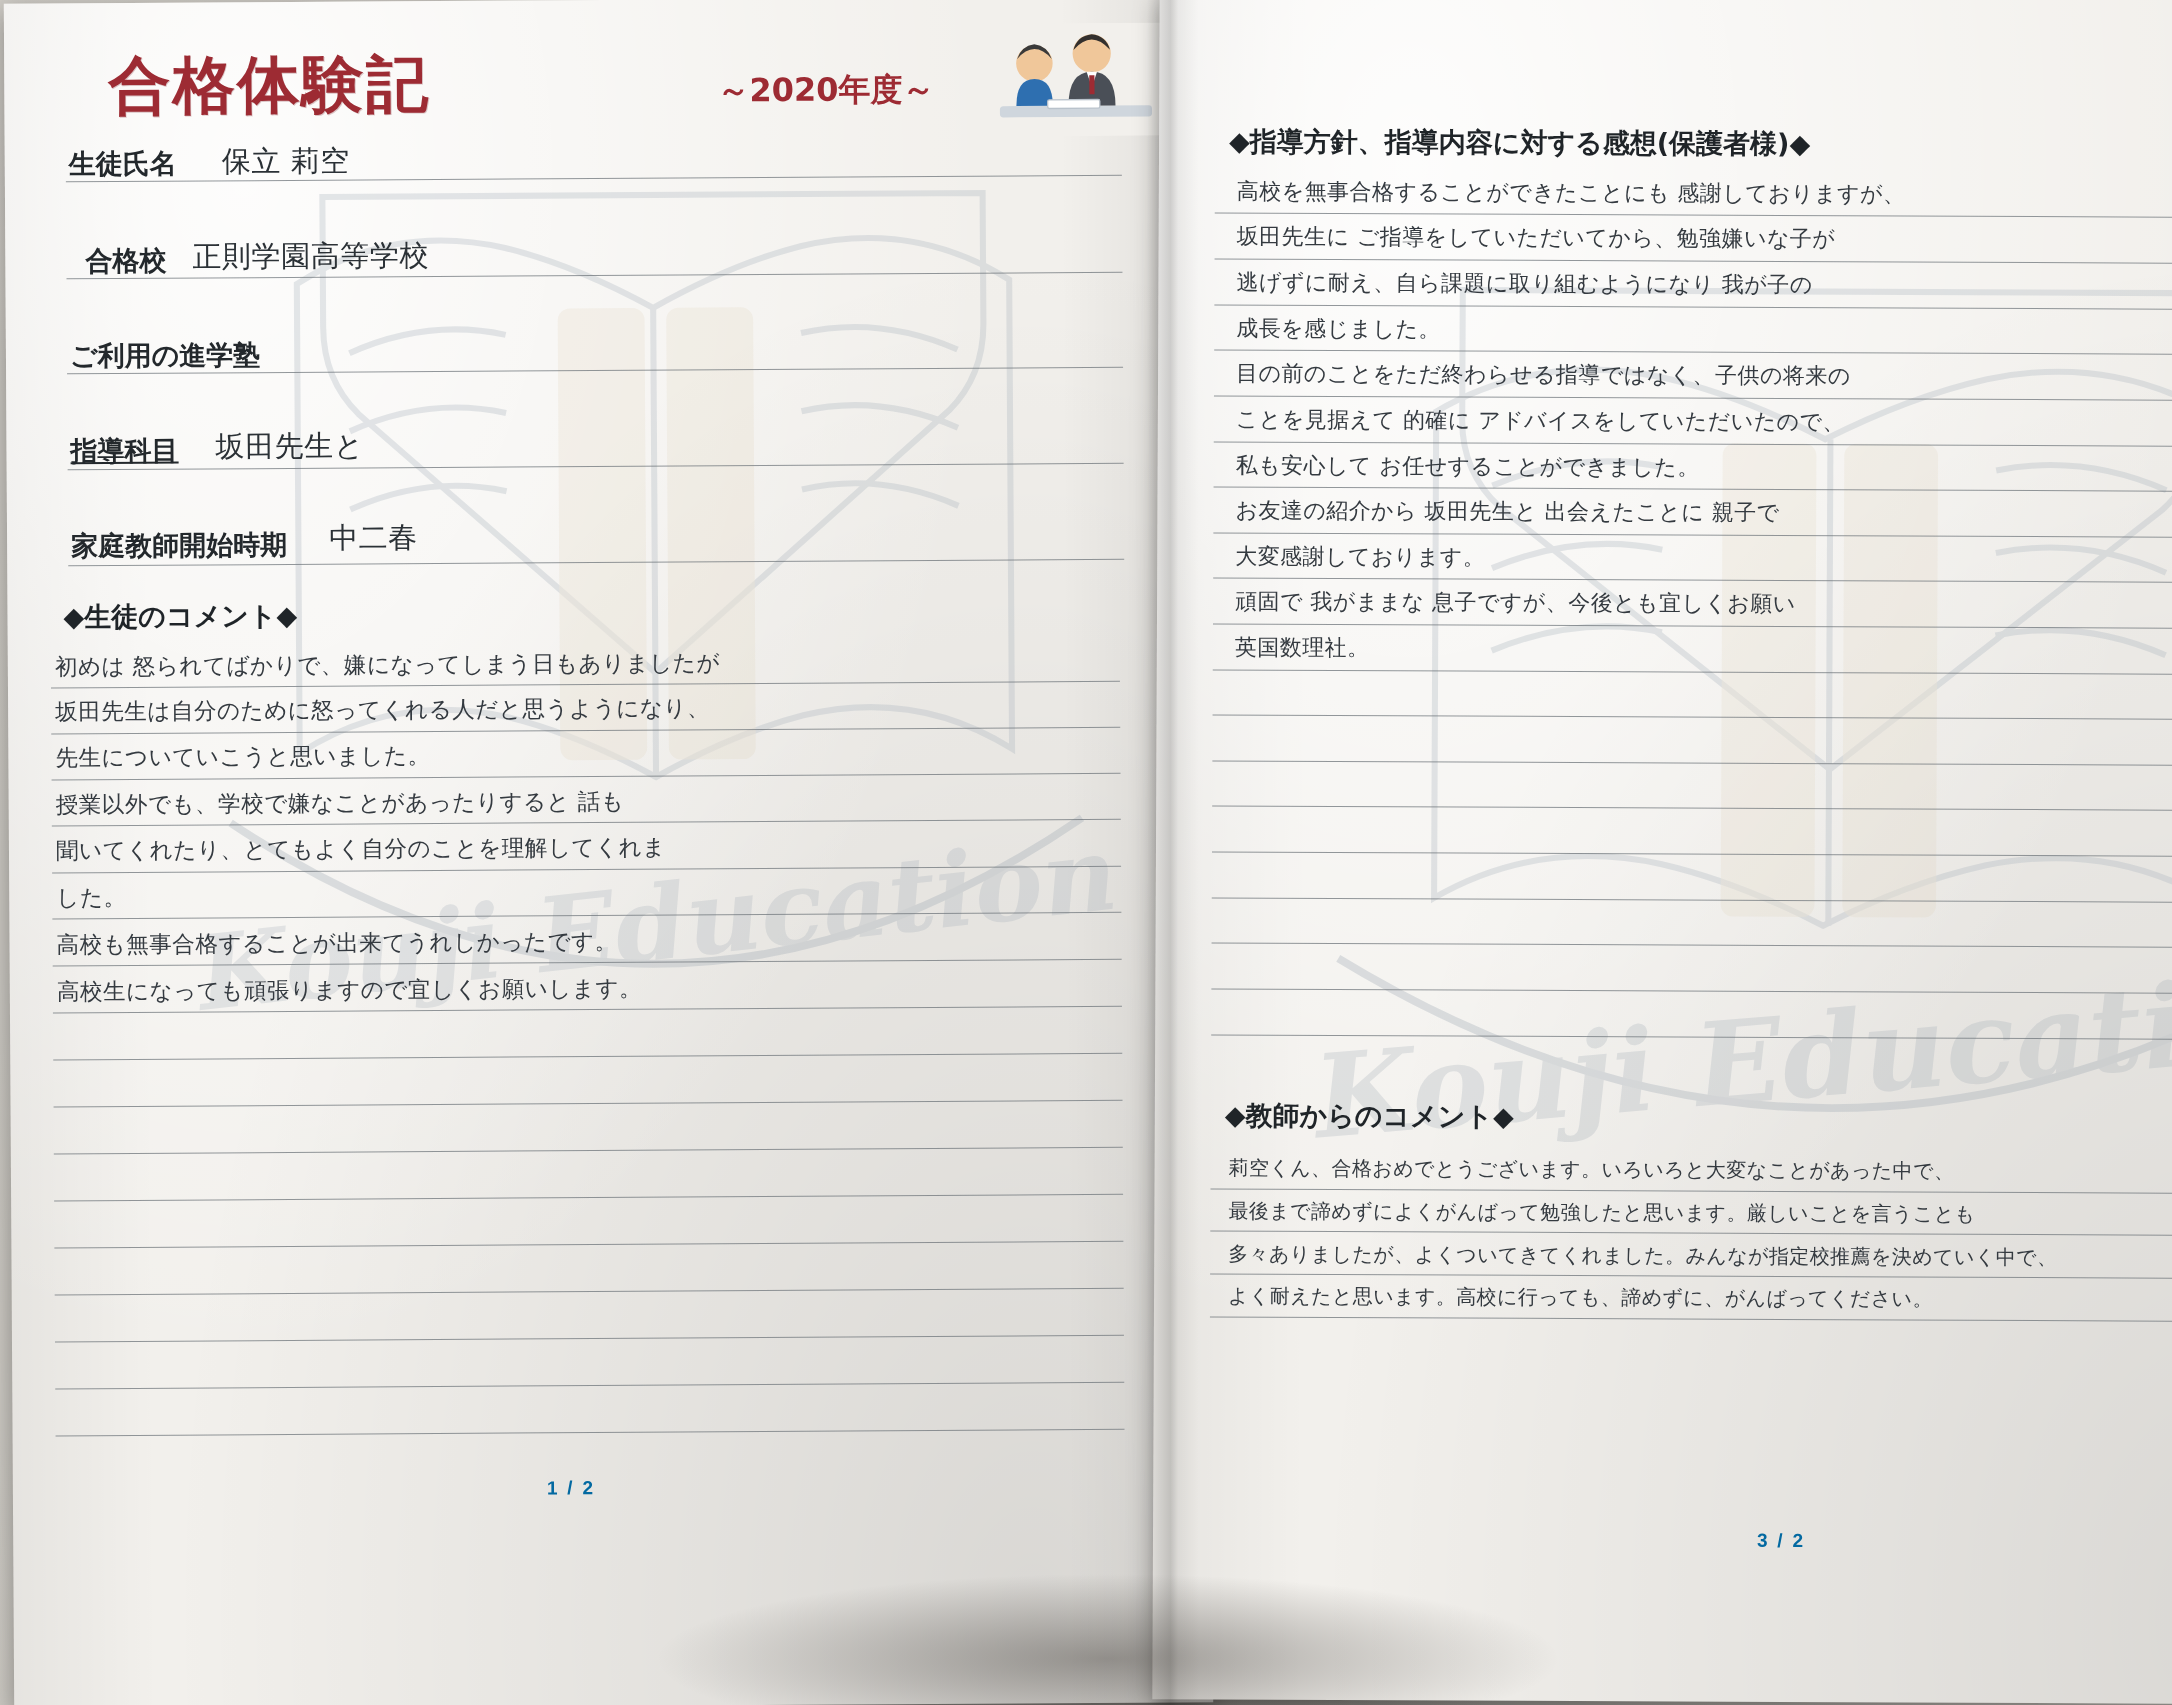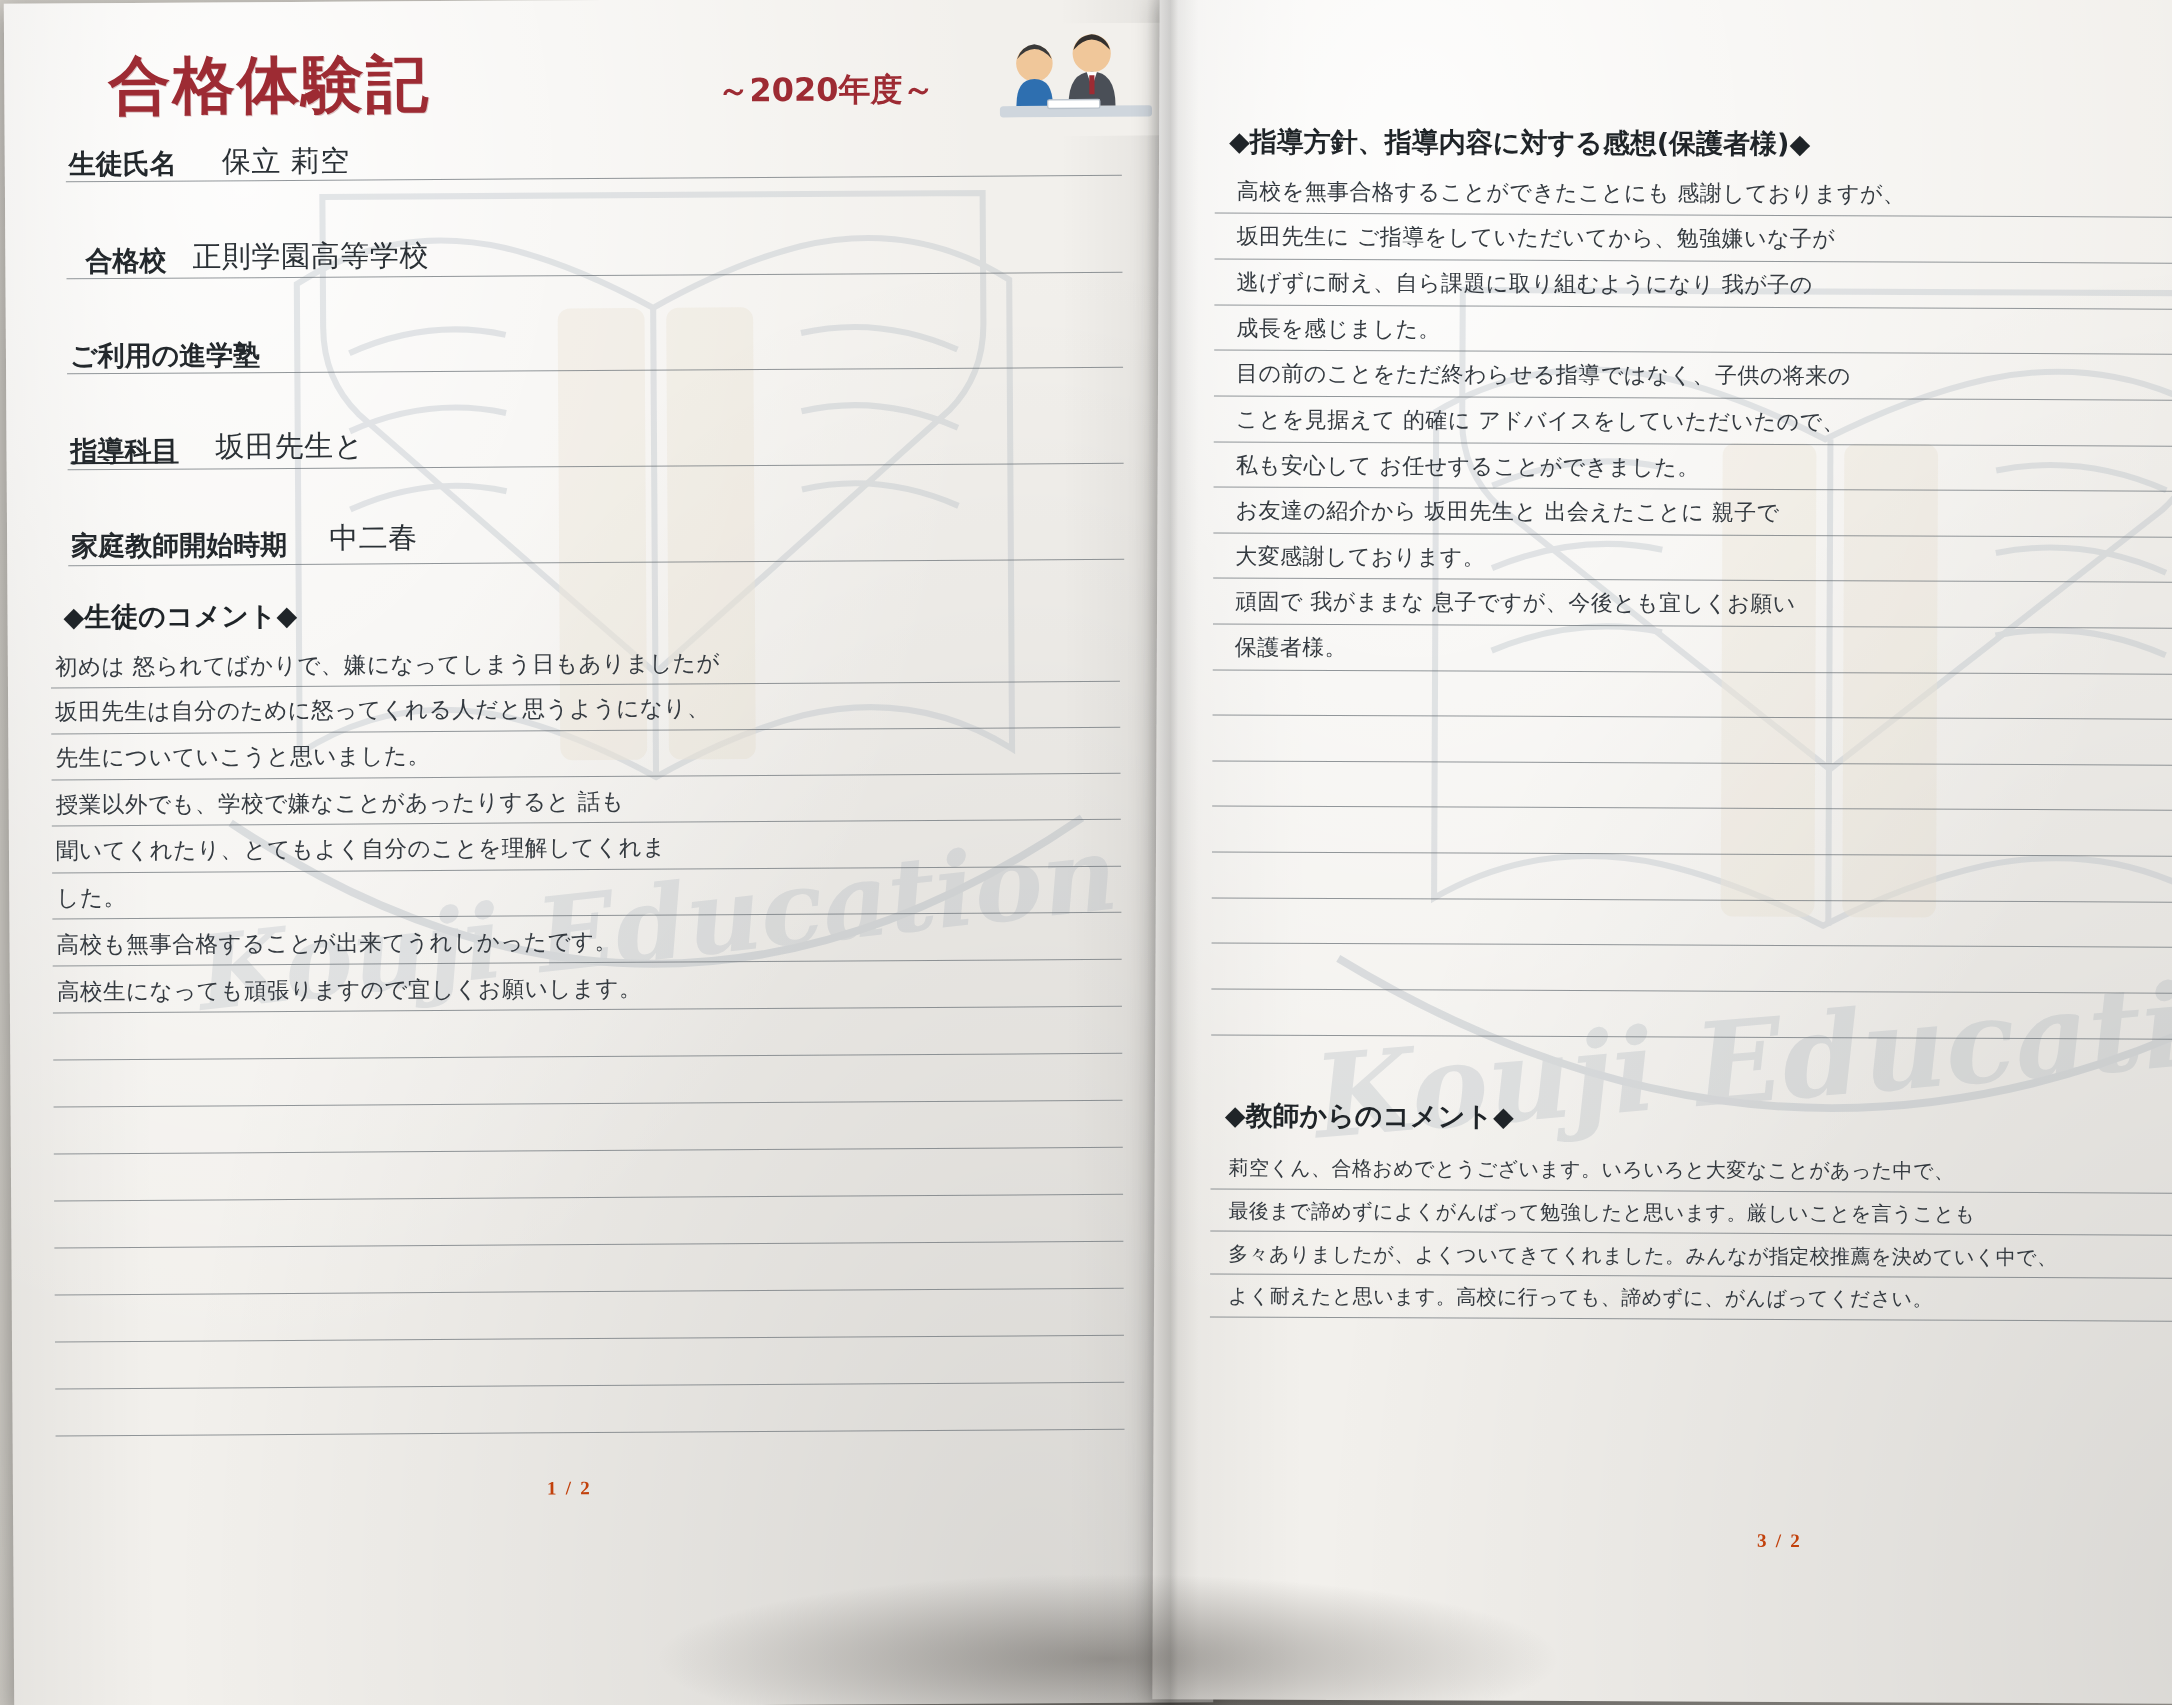--- a/index.html
+++ b/index.html
@@ -153,24 +153,24 @@
     position: absolute;
     font-family: "DejaVu Sans", sans-serif;
     font-weight: bold;
     font-size: 27px;
     color: #1f2428;
     white-space: nowrap;
   }
 
   .page-num {
     position: absolute;
-    font-family: Liberation Serif, serif;
+    font-family: Liberation Sans, sans-serif;
     font-weight: bold;
     font-size: 19px;
-    color: #c2410c;
+    color: #0369a1;
     letter-spacing: 0.12em;
   }
 
   #congrats {
     position: absolute;
     left: 1460px;
     top: 1469px;
     font-family: "DejaVu Sans", sans-serif;
     font-weight: bold;
     font-size: 37px;
@@ -359,21 +359,21 @@
 
     <div class="hand-line hand ink-b" style="left:78px; top:506px; font-size:22px;">お友達の紹介から 坂田先生と 出会えたことに 親子で</div>
     <div class="rule" style="left:56px; top:539px; width:1151px;"></div>
 
     <div class="hand-line hand ink-b" style="left:78px; top:552px; font-size:22px;">大変感謝しております。</div>
     <div class="rule" style="left:56px; top:584px; width:1151px;"></div>
 
     <div class="hand-line hand ink-b" style="left:78px; top:597px; font-size:22px;">頑固で 我がままな 息子ですが、今後とも宜しくお願い</div>
     <div class="rule" style="left:56px; top:630px; width:1151px;"></div>
 
-    <div class="hand-line hand ink-b" style="left:78px; top:643px; font-size:22px;">保護者様。</div>
+    <div class="hand-line hand ink-b" style="left:78px; top:643px; font-size:22px;">英国数理社。</div>
     <div class="rule" style="left:56px; top:676px; width:1151px;"></div>
 
     <div class="rule" style="left:56px; top:721px; width:1151px;"></div>
     <div class="rule" style="left:56px; top:767px; width:1151px;"></div>
     <div class="rule" style="left:56px; top:812px; width:1151px;"></div>
     <div class="rule" style="left:56px; top:858px; width:1151px;"></div>
     <div class="rule" style="left:56px; top:904px; width:1151px;"></div>
     <div class="rule" style="left:56px; top:949px; width:1151px;"></div>
     <div class="rule" style="left:56px; top:995px; width:1151px;"></div>
     <div class="rule" style="left:56px; top:1041px; width:1151px;"></div>

